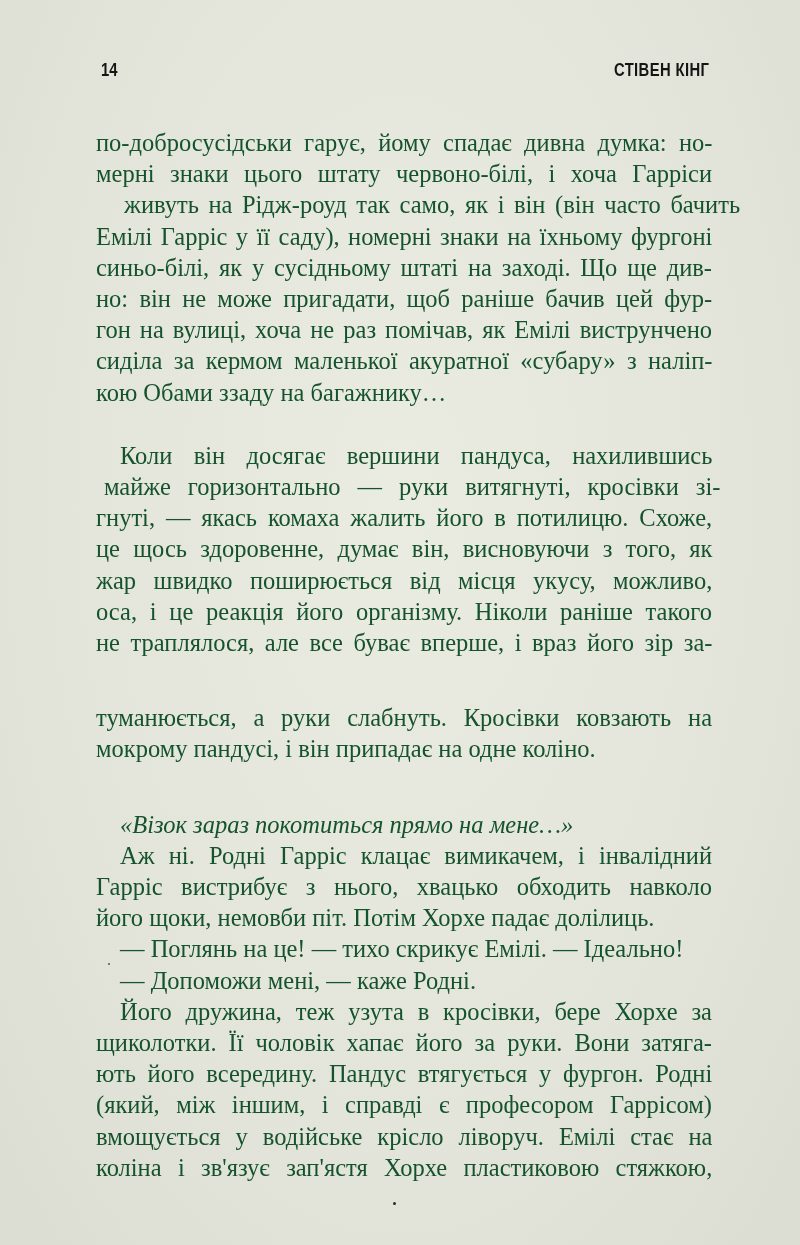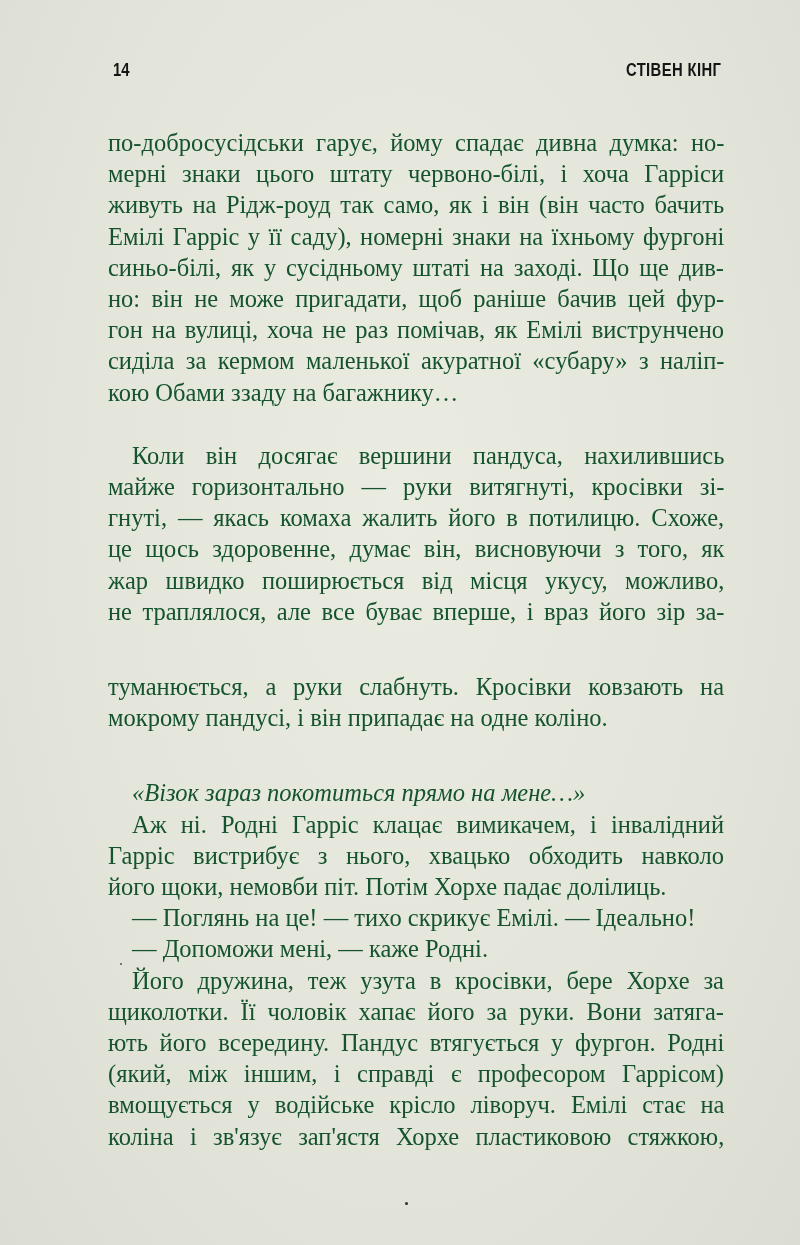--- a/index.html
+++ b/index.html
@@ -4,21 +4,21 @@
   <style>
     html, body { margin: 0; padding: 0; }
     body {
       width: 800px;
       height: 1245px;
       overflow: hidden;
       background: #e6e7dc;
       background-image: radial-gradient(ellipse at 50% 40%, #eaebe1 0%, #e4e5da 60%, #dcddd2 100%);
       position: relative;
     }
-    .page { position: absolute; left: 16px; top: 0; width: 653px; height: 1245px; }
+    .page { position: absolute; left: 4px; top: 0; width: 653px; height: 1245px; }
     .running-head {
       position: absolute;
       top: 58px;
       left: 97px;
       width: 610px;
       height: 24px;
       display: flex;
       justify-content: space-between;
       align-items: center;
       font-family: "Liberation Sans", sans-serif;
@@ -69,32 +69,33 @@
 
 <div class="page">
   <div class="running-head">
     <span class="page-number">14</span>
     <span class="author">СТІВЕН КІНГ</span>
   </div>
 
   <div class="text-block" id="text-block">
     <span class="line" style="display: block; word-spacing: 6.16667px;">по-добросусідськи гарує, йому спадає дивна думка: но-</span>
     <span class="line" style="display: block; word-spacing: 9.28571px;">мерні знаки цього штату червоно-білі, і хоча Гарріси</span>
-    <span class="line" style="display: block; word-spacing: 3.4px;">живуть на Рідж-роуд так само, як і він (він часто бачить</span>
+    <span class="line" style="display: block; word-spacing: 3.4px; margin-left: 28px;">живуть на Рідж-роуд так само, як і він (він часто бачить</span>
     <span class="line" style="display: block; word-spacing: 2.33333px;">Емілі Гарріс у її саду), номерні знаки на їхньому фургоні</span>
     <span class="line" style="display: block; word-spacing: 3.66667px;">синьо-білі, як у сусідньому штаті на заході. Що ще див-</span>
     <span class="line" style="display: block; word-spacing: 5.11111px;">но: він не може пригадати, щоб раніше бачив цей фур-</span>
     <span class="line" style="display: block; word-spacing: 2.88889px;">гон на вулиці, хоча не раз помічав, як Емілі виструнчено</span>
     <span class="line" style="display: block; word-spacing: 5.28571px;">сиділа за кермом маленької акуратної «субару» з наліп-</span>
     <span class="line last" style="display: block;">кою Обами ззаду на багажнику…</span>
     <span class="line indent" style="display: block; word-spacing: 15.2px; margin-top: 32px;">Коли він досягає вершини пандуса, нахилившись</span>
-    <span class="line" style="display: block; word-spacing: 10.8333px;">майже горизонтально — руки витягнуті, кросівки зі-</span>
+    <span class="line" style="display: block; word-spacing: 10.8333px; margin-left: 8px;">майже горизонтально — руки витягнуті, кросівки зі-</span>
     <span class="line" style="display: block; word-spacing: 4.75px;">гнуті, — якась комаха жалить його в потилицю. Схоже,</span>
     <span class="line" style="display: block; word-spacing: 7.125px;">це щось здоровенне, думає він, висновуючи з того, як</span>
     <span class="line" style="display: block; word-spacing: 11.3333px;">жар швидко поширюється від місця укусу, можливо,</span>
+    <span class="line" style="display: block; word-spacing: 6.625px;">оса, і це реакція його організму. Ніколи раніше такого</span>
     <span class="line" style="display: block; word-spacing: 4.4px;">не траплялося, але все буває вперше, і враз його зір за-</span>
     <span class="line" style="display: block; word-spacing: 10.6667px; margin-top: 44px;">туманюється, а руки слабнуть. Кросівки ковзають на</span>
     <span class="line last" style="display: block;">мокрому пандусі, і він припадає на одне коліно.</span>
     <span class="line indent italic last" style="display: block;">«Візок зараз покотиться прямо на мене…»</span>
     <span class="line indent" style="display: block; word-spacing: 8px;">Аж ні. Родні Гарріс клацає вимикачем, і інвалідний</span>
     <span class="line" style="display: block; word-spacing: 12.3333px;">Гарріс вистрибує з нього, хвацько обходить навколо</span>
     <span class="line last" style="display: block;">його щоки, немовби піт. Потім Хорхе падає долілиць.</span>
     <span class="line indent last" style="display: block;">— Поглянь на це! — тихо скрикує Емілі. — Ідеально!</span>
     <span class="line indent last" style="display: block;">— Допоможи мені, — каже Родні.</span>
     <span class="line indent" style="display: block; word-spacing: 7.75px;">Його дружина, теж узута в кросівки, бере Хорхе за</span>

